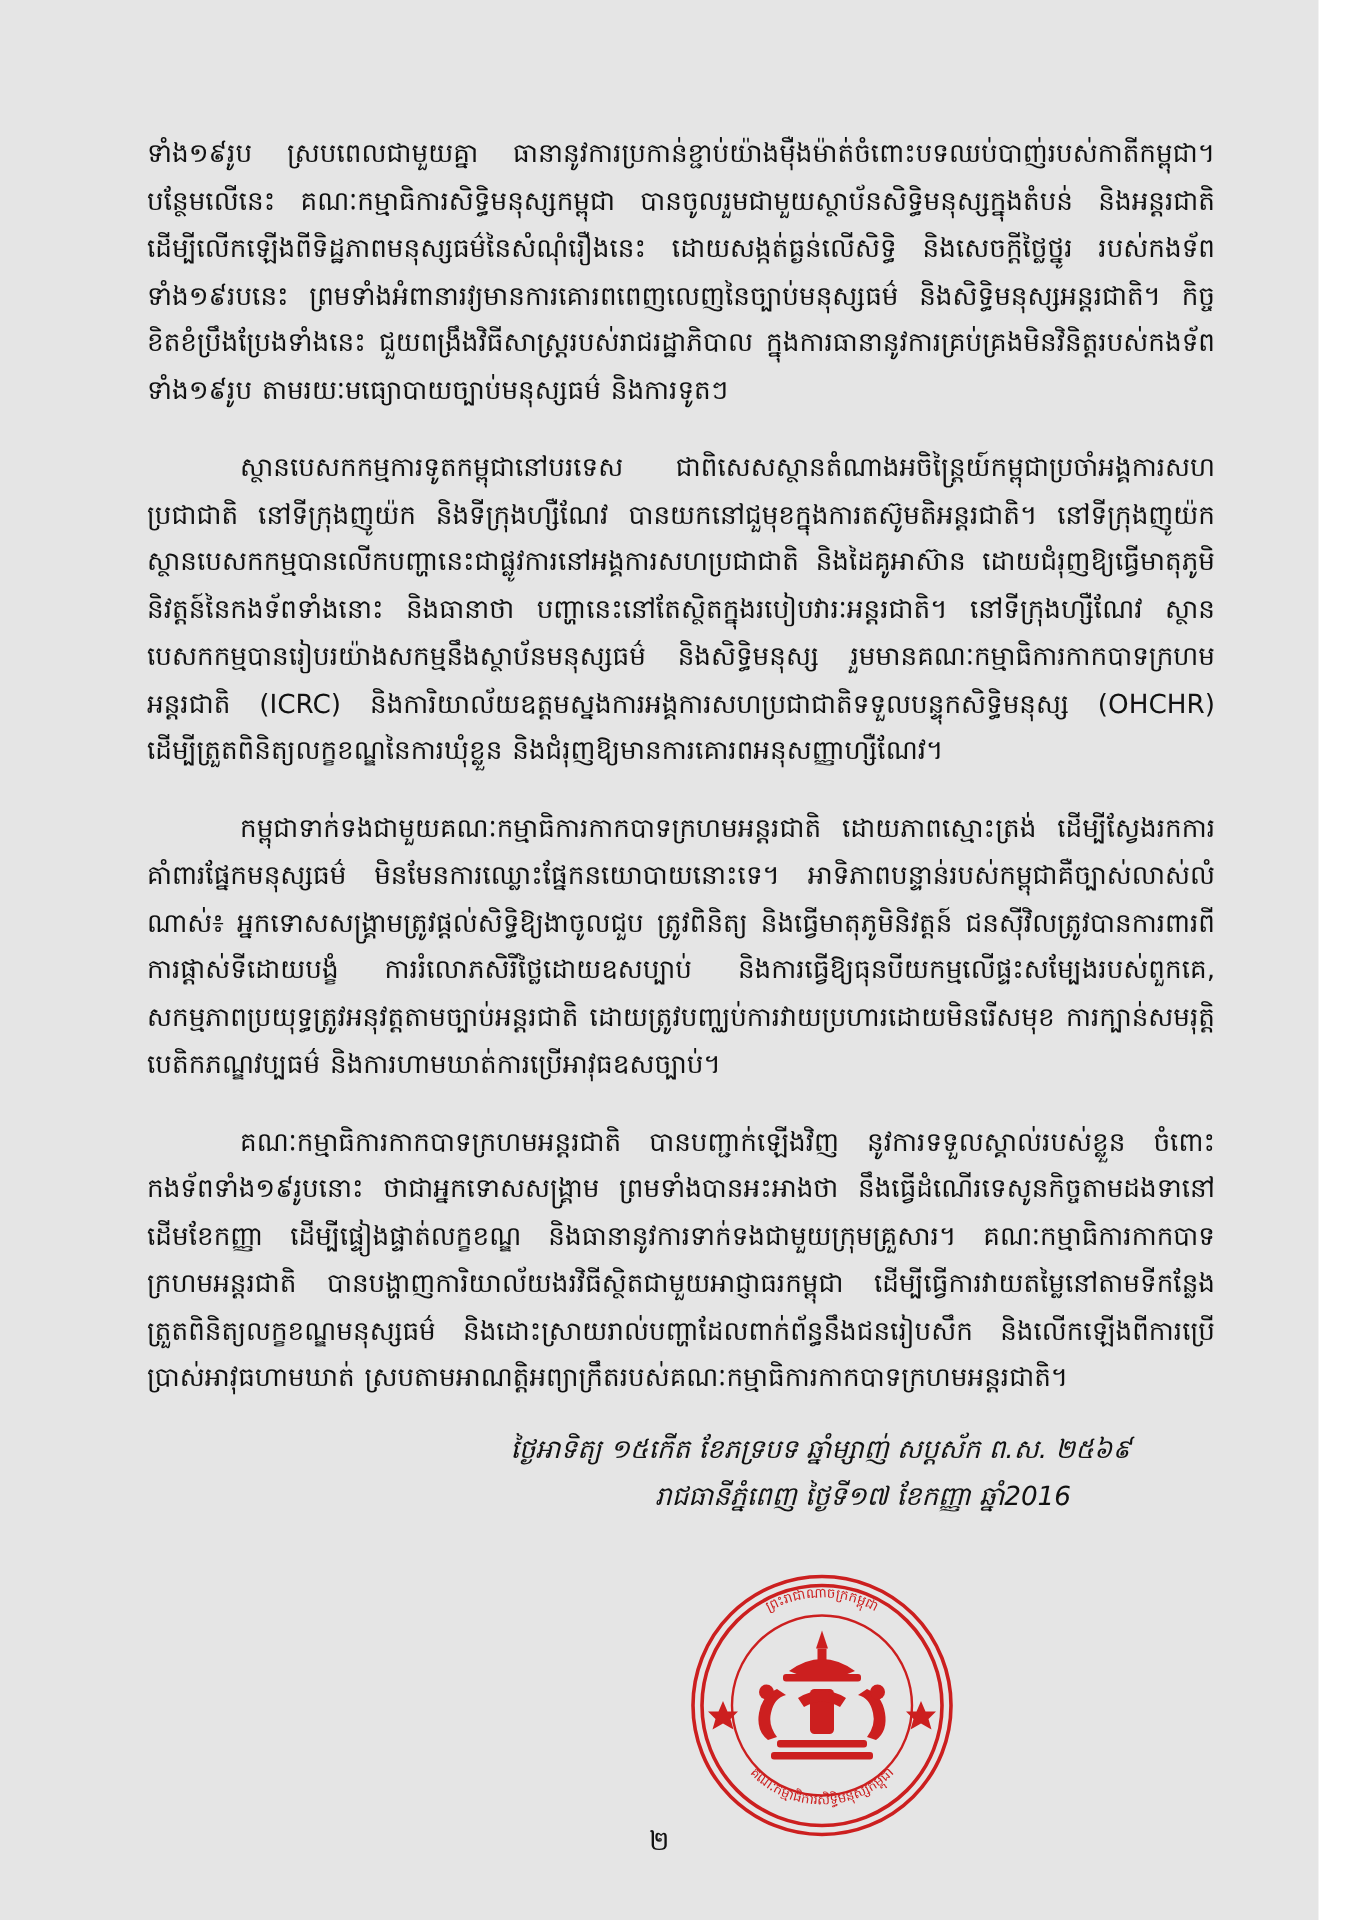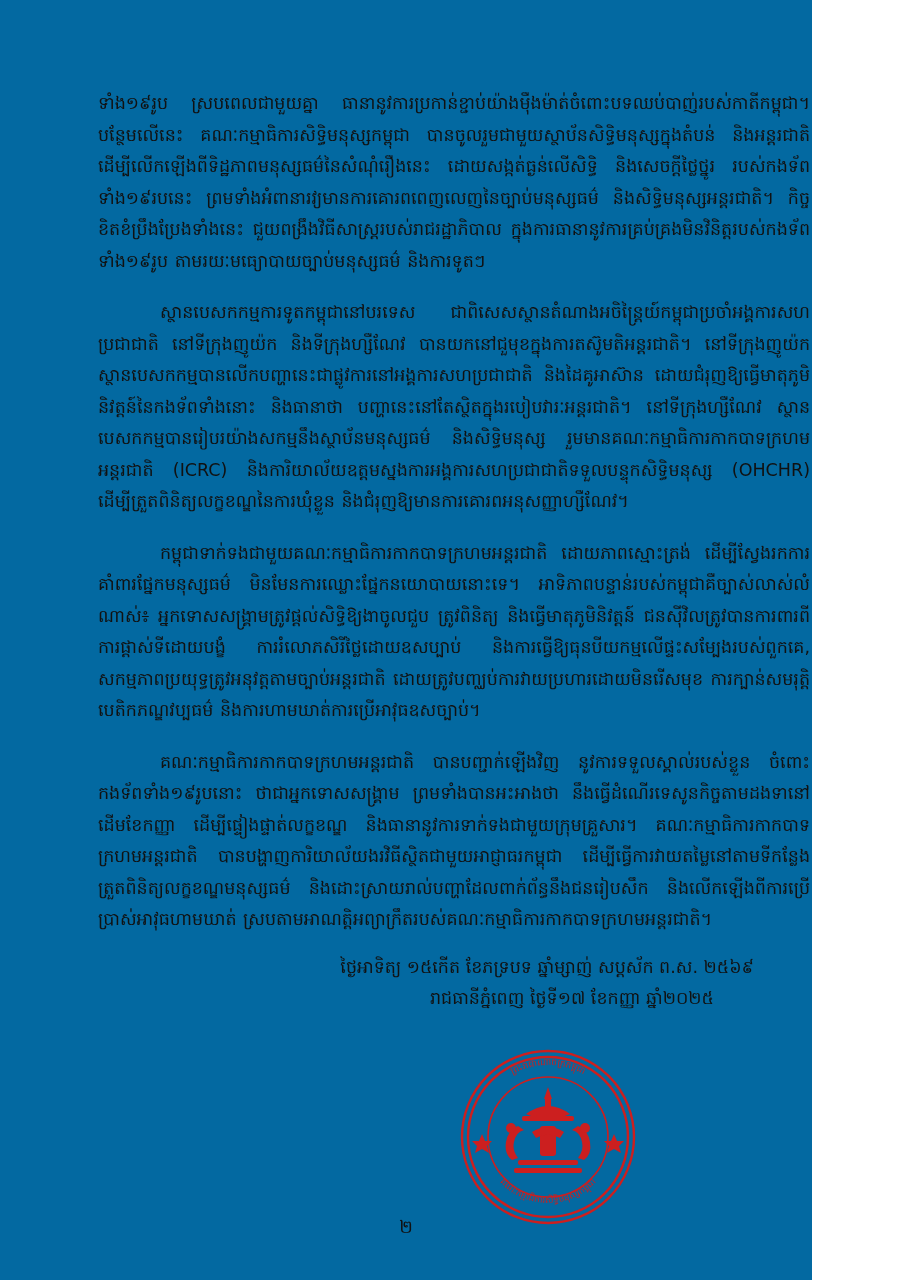--- a/index.html
+++ b/index.html
@@ -5,23 +5,23 @@
   html, body {
     margin: 0;
     padding: 0;
     background: #ffffff;
   }
   body {
     font-family: "DejaVu Sans", "Liberation Sans", sans-serif;
   }
   .page {
     position: relative;
-    width: 812px;
+    width: 879px;
     height: 1280px;
-    background: #0369a1;
+    background: #e5e5e5;
     overflow: hidden;
   }
   .content {
     position: absolute;
     left: 98px;
     top: 88px;
     width: 712px;
   }
   .para {
     font-size: 17.5px;
@@ -35,20 +35,21 @@
   .para.indent {
     text-indent: 62px;
     margin-top: 20px;
   }
   .signature-block {
     margin-top: 16px;
     text-align: right;
     font-size: 17.5px;
     line-height: 31.5px;
     color: #111111;
+    font-style: italic;
   }
   .signature-block .line1 {
     padding-right: 56px;
   }
   .signature-block .line2 {
     padding-right: 96px;
   }
   .seal-wrap {
     position: absolute;
     left: 448px;
@@ -81,21 +82,21 @@
 
   <div class="content">
 
     <p class="para">ទាំង១៩រូប ស្របពេលជាមួយគ្នា ធានានូវការប្រកាន់ខ្ជាប់យ៉ាងម៉ឺងម៉ាត់ចំពោះបទឈប់បាញ់របស់កាតីកម្ពុជា។ បន្ថែមលើនេះ គណៈកម្មាធិការសិទ្ធិមនុស្សកម្ពុជា បានចូលរួមជាមួយស្ថាប័នសិទ្ធិមនុស្សក្នុងតំបន់ និងអន្តរជាតិ ដើម្បីលើកឡើងពីទិដ្ឋភាពមនុស្សធម៌នៃសំណុំរឿងនេះ ដោយសង្កត់ធ្ងន់លើសិទ្ធិ និងសេចក្តីថ្លៃថ្នូរ របស់កងទ័ពទាំង១៩របនេះ ព្រមទាំងអំពានារវ្យមានការគោរពពេញលេញនៃច្បាប់មនុស្សធម៌ និងសិទ្ធិមនុស្សអន្តរជាតិ។ កិច្ចខិតខំប្រឹងប្រែងទាំងនេះ ជួយពង្រឹងវិធីសាស្ត្ររបស់រាជរដ្ឋាភិបាល ក្នុងការធានានូវការគ្រប់គ្រងមិនវិនិត្តរបស់កងទ័ពទាំង១៩រូប តាមរយៈមធ្យោបាយច្បាប់មនុស្សធម៌ និងការទូតៗ</p>
     <p class="para indent">ស្ថានបេសកកម្មការទូតកម្ពុជានៅបរទេស ជាពិសេសស្ថានតំណាងអចិន្ត្រៃយ៍កម្ពុជាប្រចាំអង្គការសហប្រជាជាតិ នៅទីក្រុងញូយ៉ក និងទីក្រុងហ្សឺណែវ បានយកនៅជួមុខក្នុងការតស៊ូមតិអន្តរជាតិ។ នៅទីក្រុងញូយ៉ក ស្ថានបេសកកម្មបានលើកបញ្ហានេះជាផ្លូវការនៅអង្គការសហប្រជាជាតិ និងដៃគូអាស៊ាន ដោយជំរុញឱ្យធ្វើមាតុភូមិនិវត្តន៍នៃកងទ័ពទាំងនោះ និងធានាថា បញ្ហានេះនៅតែស្ថិតក្នុងរបៀបវារៈអន្តរជាតិ។ នៅទីក្រុងហ្សឺណែវ ស្ថានបេសកកម្មបានរៀបរយ៉ាងសកម្មនឹងស្ថាប័នមនុស្សធម៌ និងសិទ្ធិមនុស្ស រួមមានគណៈកម្មាធិការកាកបាទក្រហមអន្តរជាតិ (ICRC) និងការិយាល័យឧត្តមស្នងការអង្គការសហប្រជាជាតិទទួលបន្ទុកសិទ្ធិមនុស្ស (OHCHR) ដើម្បីត្រួតពិនិត្យលក្ខខណ្ឌនៃការឃុំខ្លួន និងជំរុញឱ្យមានការគោរពអនុសញ្ញាហ្សឺណែវ។</p>
     <p class="para indent">កម្ពុជាទាក់ទងជាមួយគណៈកម្មាធិការកាកបាទក្រហមអន្តរជាតិ ដោយភាពស្មោះត្រង់ ដើម្បីស្វែងរកការគាំពារផ្នែកមនុស្សធម៌ មិនមែនការឈ្លោះផ្នែកនយោបាយនោះទេ។ អាទិភាពបន្ទាន់របស់កម្ពុជាគឺច្បាស់លាស់លំណាស់៖ អ្នកទោសសង្រ្គាមត្រូវផ្តល់សិទ្ធិឱ្យងាចូលជួប ត្រូវពិនិត្យ និងធ្វើមាតុភូមិនិវត្តន៍ ជនស៊ីវិលត្រូវបានការពារពីការផ្តាស់ទីដោយបង្ខំ ការរំលោភសិរីថ្លៃដោយឧសប្បាប់ និងការធ្វើឱ្យធុនបីយកម្មលើផ្ទះសម្បែងរបស់ពួកគេ, សកម្មភាពប្រយុទ្ធត្រូវអនុវត្តតាមច្បាប់អន្តរជាតិ ដោយត្រូវបញ្ឈប់ការវាយប្រហារដោយមិនរើសមុខ ការក្បាន់សមរុត្តិបេតិកភណ្ឌវប្បធម៌ និងការហាមឃាត់ការប្រើអាវុធឧសច្បាប់។</p>
     <p class="para indent">គណៈកម្មាធិការកាកបាទក្រហមអន្តរជាតិ បានបញ្ជាក់ឡើងវិញ នូវការទទួលស្គាល់របស់ខ្លួន ចំពោះកងទ័ពទាំង១៩រូបនោះ ថាជាអ្នកទោសសង្រ្គាម ព្រមទាំងបានអះអាងថា នឹងធ្វើដំណើរទេសូនកិច្ចតាមដងទានៅដើមខែកញ្ញា ដើម្បីផ្ទៀងផ្ទាត់លក្ខខណ្ឌ និងធានានូវការទាក់ទងជាមួយក្រុមគ្រួសារ។ គណៈកម្មាធិការកាកបាទក្រហមអន្តរជាតិ បានបង្ហាញការិយាល័យងរវិធីស្ថិតជាមួយអាជ្ញាធរកម្ពុជា ដើម្បីធ្វើការវាយតម្លៃនៅតាមទីកន្លែង ត្រួតពិនិត្យលក្ខខណ្ឌមនុស្សធម៌ និងដោះស្រាយរាល់បញ្ហាដែលពាក់ព័ន្ធនឹងជនរៀបសឹក និងលើកឡើងពីការប្រើប្រាស់អាវុធហាមឃាត់ ស្របតាមអាណត្តិអព្យាក្រឹតរបស់គណៈកម្មាធិការកាកបាទក្រហមអន្តរជាតិ។</p>
 
     <div class="signature-block">
       <div class="line1">ថ្ងៃអាទិត្យ ១៥កើត ខែភទ្របទ ឆ្នាំម្សាញ់ សប្តស័ក ព.ស. ២៥៦៩</div>
-      <div class="line2">រាជធានីភ្នំពេញ ថ្ងៃទី១៧ ខែកញ្ញា ឆ្នាំ២០២៥</div>
+      <div class="line2">រាជធានីភ្នំពេញ ថ្ងៃទី១៧ ខែកញ្ញា ឆ្នាំ2016</div>
     </div>
 
   </div>
 
   <div class="seal-wrap">
     <svg class="seal" viewBox="0 0 200 190">
       <g fill="none" stroke="#cc1f1f" stroke-width="2.4">
         <circle cx="100" cy="95" r="86"></circle>
         <circle cx="100" cy="95" r="80"></circle>
         <circle cx="100" cy="95" r="60" stroke-width="1.6"></circle>

